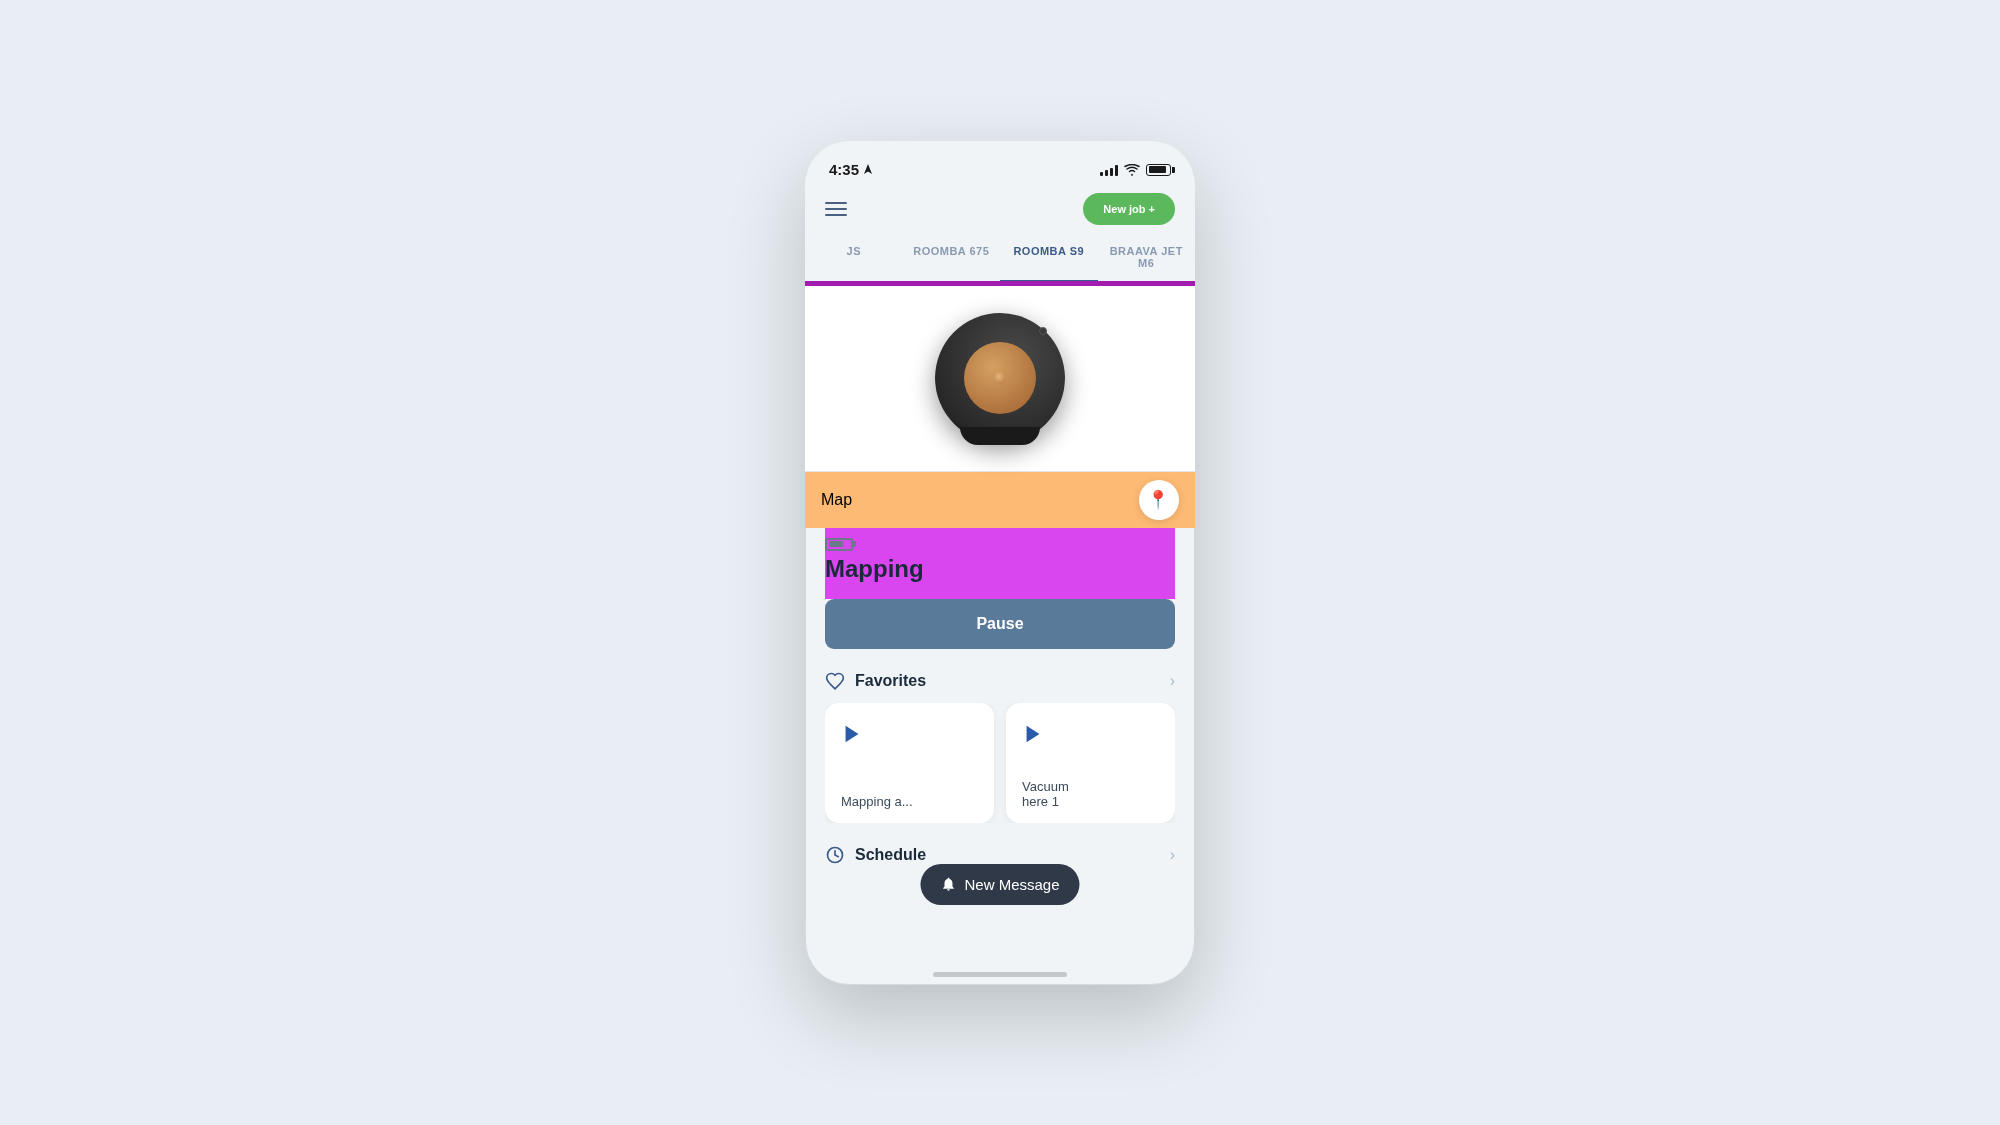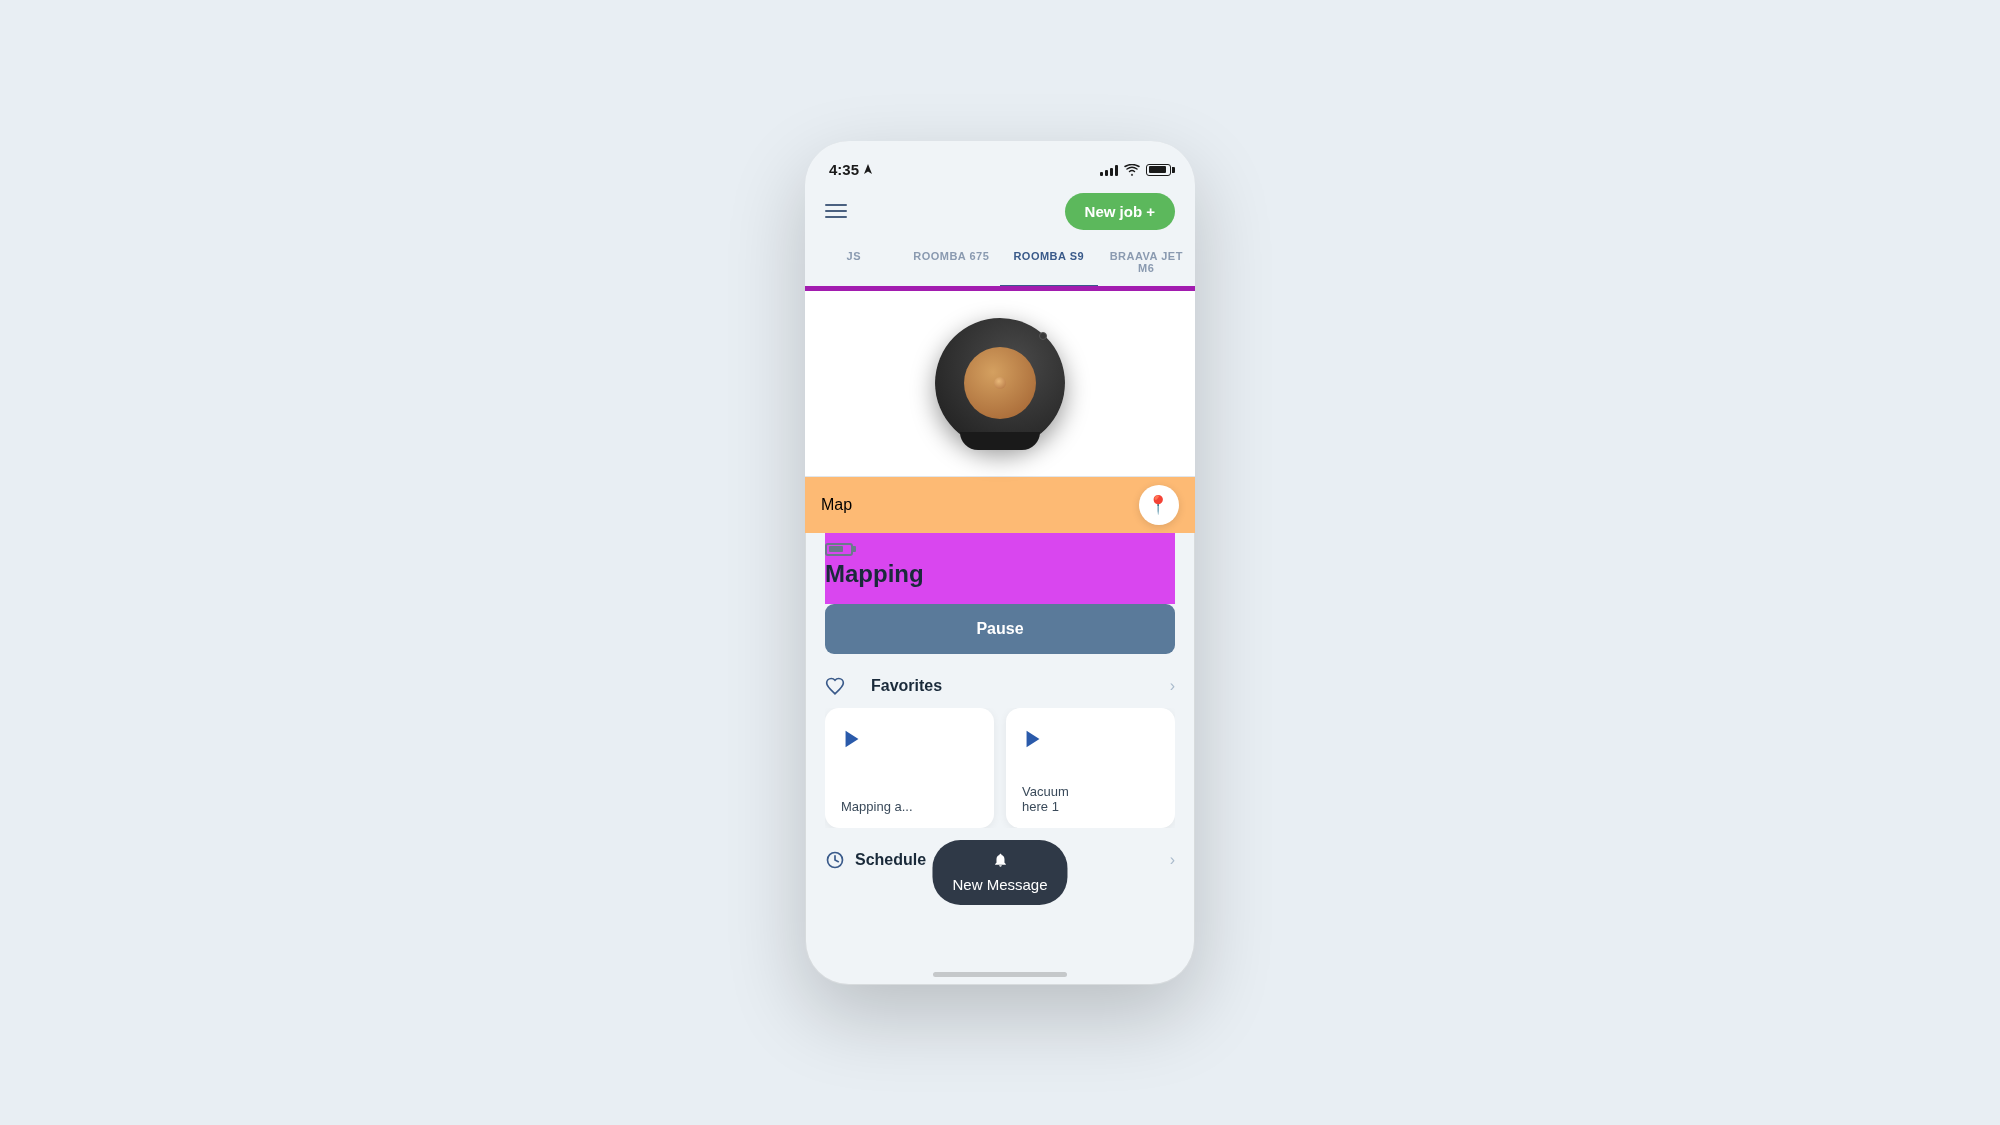--- a/index.html
+++ b/index.html
@@ -113,21 +113,21 @@
       background: #4a6080;
       border-radius: 1px;
     }
 
     .new-job-btn {
       background: #5cb85c;
       color: white;
       border: none;
       border-radius: 24px;
       padding: 10px 20px;
-      font-size: 15px;
+      font-size: 11px;
       font-weight: 600;
       cursor: pointer;
       display: flex;
       align-items: center;
       gap: 6px;
     }
 
     .tabs-container {
       display: flex;
       border-bottom: 5px solid #a21caf;
@@ -322,21 +322,21 @@
       display: flex;
       justify-content: space-between;
       align-items: center;
       padding: 6px 0 12px;
       cursor: pointer;
     }
 
     .section-header-left {
       display: flex;
       align-items: center;
-      gap: 26px;
+      gap: 10px;
       font-size: 16px;
       font-weight: 600;
       color: #1a2a3a;
     }
 
     .chevron-right {
       color: #aabbcc;
       font-size: 16px;
     }
 
@@ -382,21 +382,20 @@
       color: white;
       padding: 12px 20px;
       border-radius: 28px;
       font-size: 15px;
       font-weight: 500;
       display: flex;
       align-items: center;
       gap: 8px;
       white-space: nowrap;
       z-index: 100;
-      flex-direction: column;
     }
 
     .schedule-section {
       display: flex;
       justify-content: space-between;
       align-items: center;
       padding: 6px 0;
     }
 
     .schedule-left {

